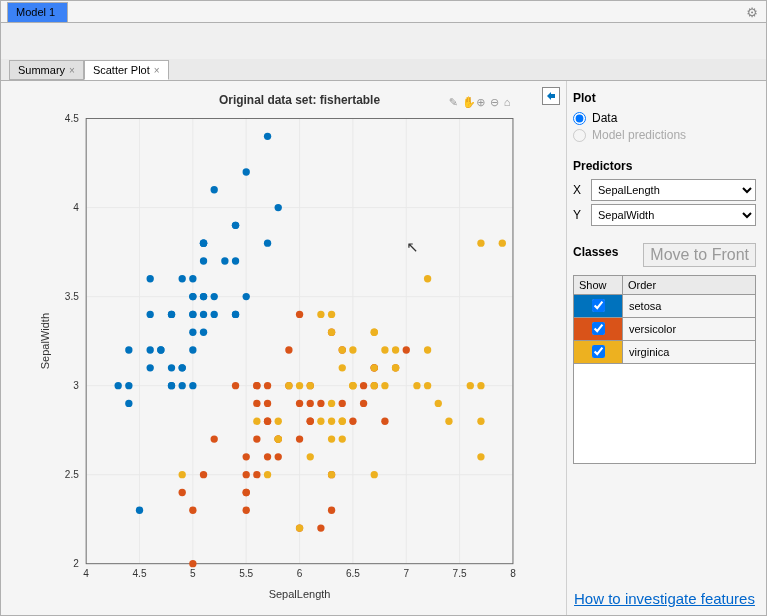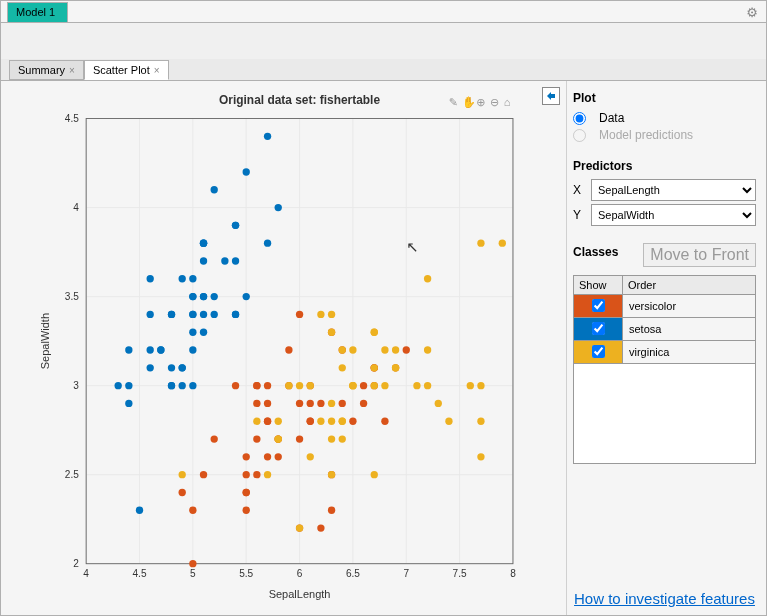--- a/index.html
+++ b/index.html
@@ -1,32 +1,32 @@
 <!DOCTYPE html>
 <html><head>
 <meta charset="utf-8">
 <style>
 * { box-sizing: border-box; margin: 0; padding: 0; }
 body { font-family: Arial, sans-serif; font-size: 12px; background: #f0f0f0; width: 767px; height: 616px; overflow: hidden; }
 .window { width: 767px; height: 616px; background: #f0f0f0; border: 1px solid #b0b0b0; display: flex; flex-direction: column; }
 .titlebar { height: 22px; background: #f5f5f5; border-bottom: 1px solid #b0b0b0; display: flex; align-items: center; padding: 0 6px; position: relative; }
-.win-tab { height: 20px; padding: 2px 12px 2px 8px; background: #14b8a6; border: 1px solid #b0b0b0; border-bottom: none; font-size: 11px; display: flex; align-items: center; gap: 4px; }
+.win-tab { height: 20px; padding: 2px 12px 2px 8px; background: #3b82f6; border: 1px solid #b0b0b0; border-bottom: none; font-size: 11px; display: flex; align-items: center; gap: 4px; }
 .gear { position: absolute; right: 8px; top: 4px; color: #888; font-size: 13px; cursor: pointer; }
 .tabbar { height: 22px; background: #eaeaea; border-bottom: 1px solid #b0b0b0; display: flex; align-items: flex-end; padding: 0 8px; gap: 0; margin-top: 36px; }
 .tab { height: 20px; padding: 2px 8px; border: 1px solid #b0b0b0; background: #e0e0e0; font-size: 11px; display: flex; align-items: center; gap: 4px; }
 .tab.active { background: #fff; border-bottom: 1px solid #fff; }
 .close-x { color: #888; font-size: 10px; cursor: pointer; }
 .content { flex: 1; display: flex; background: #f5f5f5; position: relative; }
 .plot-area { flex: 1; position: relative; padding: 10px; }
 .export-btn { position: absolute; top: 6px; right: 6px; width: 18px; height: 18px; border: 1px solid #888; background: #fff; display: flex; align-items: center; justify-content: center; cursor: pointer; }
 .chart-wrap { position: absolute; left: 10px; top: 10px; right: 10px; bottom: 10px; }
 svg.chart { width: 100%; height: 100%; }
 .side { width: 200px; padding: 10px 10px 0 6px; border-left: 1px solid #d0d0d0; display: flex; flex-direction: column; gap: 14px; }
 .section h3 { font-size: 12px; font-weight: bold; margin-bottom: 6px; }
-.radio-row { display: flex; align-items: center; gap: 13px; margin: 3px 0; }
+.radio-row { display: flex; align-items: center; gap: 6px; margin: 3px 0; }
 .radio-row.disabled { color: #aaa; }
 .pred-row { display: flex; align-items: center; gap: 6px; margin: 3px 0; }
 .pred-row label { width: 12px; }
 .pred-row select { flex: 1; height: 22px; border: 1px solid #999; background: #fff; font-size: 11px; padding: 0 2px; }
 .classes-head { display: flex; justify-content: space-between; align-items: center; margin-bottom: 8px; }
 .move-btn { font-size: 16px; padding: 2px 6px; border: 1px solid #bbb; background: #f0f0f0; color: #999; cursor: default; }
 .class-table { border: 1px solid #999; width: 100%; border-collapse: collapse; }
 .class-table th, .class-table td { border: 1px solid #999; font-size: 11px; text-align: left; font-weight: normal; }
 .class-table th { background: #eaeaea; padding: 3px 5px; }
 .class-table td { padding: 0; height: 22px; }
@@ -294,26 +294,26 @@
         </div>
         <table class="class-table">
           <thead>
             <tr>
               <th class="show-cell">Show</th>
               <th>Order</th>
             </tr>
           </thead>
           <tbody id="class-rows">
               <tr>
+                <td class="show-cell"><span class="swatch" style="background:#0072bd"><input type="checkbox" checked="" style=""></span></td>
+                <td class="order-cell">setosa</td>
+              </tr>
+              <tr>
                 <td class="show-cell"><span class="swatch" style="background:#d95319"><input type="checkbox" checked="" style=""></span></td>
                 <td class="order-cell">versicolor</td>
-              </tr>
-              <tr>
-                <td class="show-cell"><span class="swatch" style="background:#0072bd"><input type="checkbox" checked="" style=""></span></td>
-                <td class="order-cell">setosa</td>
               </tr>
               <tr>
                 <td class="show-cell"><span class="swatch" style="background:#edb120"><input type="checkbox" checked="" style=""></span></td>
                 <td class="order-cell">virginica</td>
               </tr>
             </tbody>
         </table>
         <div class="class-empty"></div>
         <div class="link-row">
           <a href="#">How to investigate features</a>

